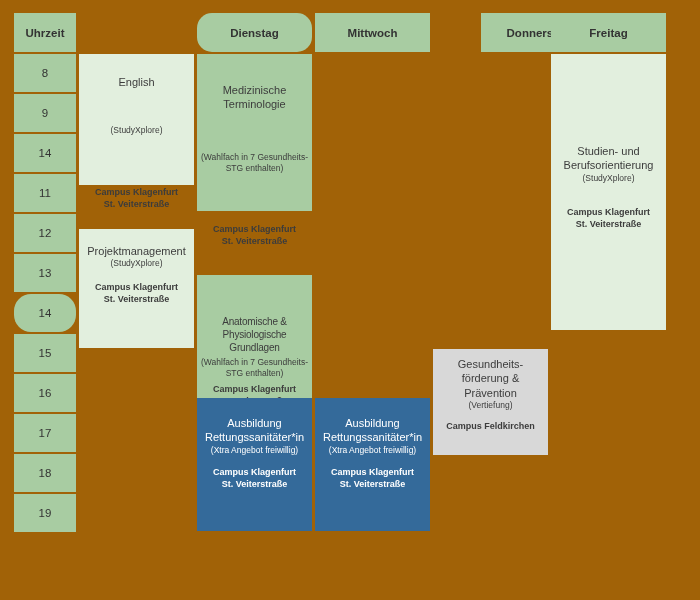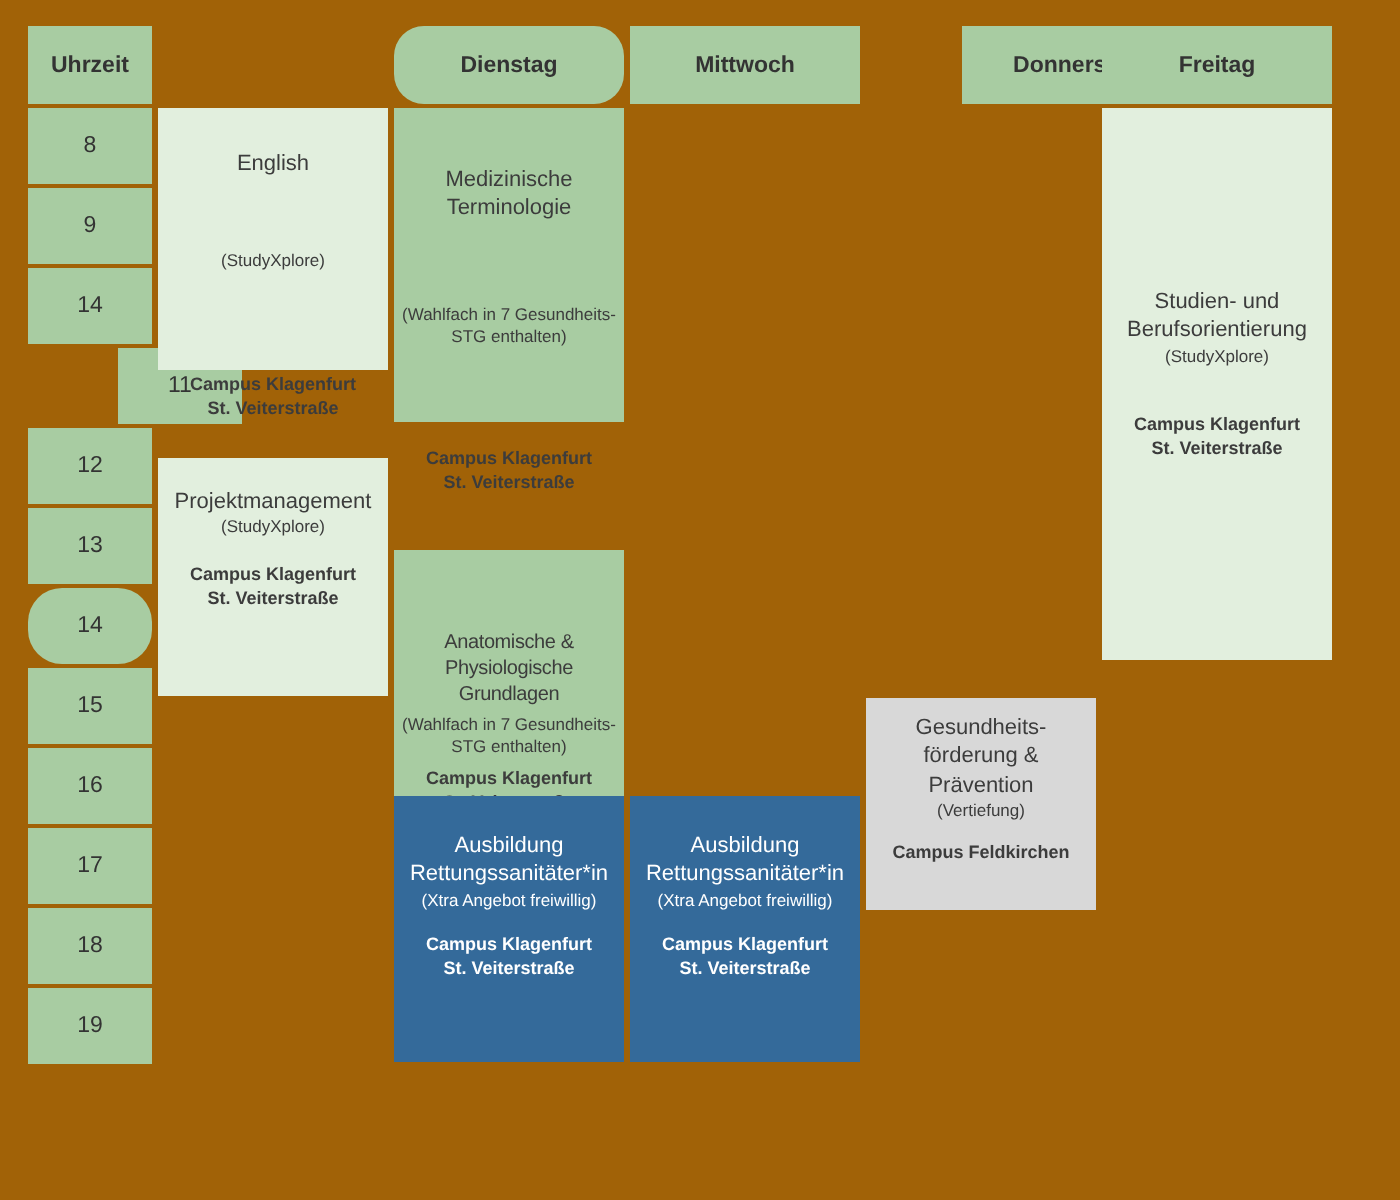--- a/index.html
+++ b/index.html
@@ -38,21 +38,21 @@
 
   <div class="hcell" style="left:14px;width:62px;">Uhrzeit</div>
   <div class="hcell" style="left:197px;border-radius:15px;">Dienstag</div>
   <div class="hcell" style="left:315px;">Mittwoch</div>
   <div class="hcell" style="left:433px;margin-left:48px;">Donnerstag</div>
   <div class="hcell" style="left:551px;">Freitag</div>
 
   <div class="tcell" style="top:54px;">8</div>
   <div class="tcell" style="top:94px;">9</div>
   <div class="tcell" style="top:134px;">14</div>
-  <div class="tcell" style="top:174px;margin-left:45px;">11</div>
+  <div class="tcell" style="top:174px;">11</div>
   <div class="tcell" style="top:214px;">12</div>
   <div class="tcell" style="top:254px;text-align:center;">13</div>
   <div class="tcell" style="top:294px;border-radius:17px;">14</div>
   <div class="tcell" style="top:334px;">15</div>
   <div class="tcell" style="top:374px;">16</div>
   <div class="tcell" style="top:414px;">17</div>
   <div class="tcell" style="top:454px;">18</div>
   <div class="tcell" style="top:494px;">19</div>
 
   <div class="block light" style="left:79px;top:54px;width:115px;height:131px;padding-top:21px;gap:36px;">

